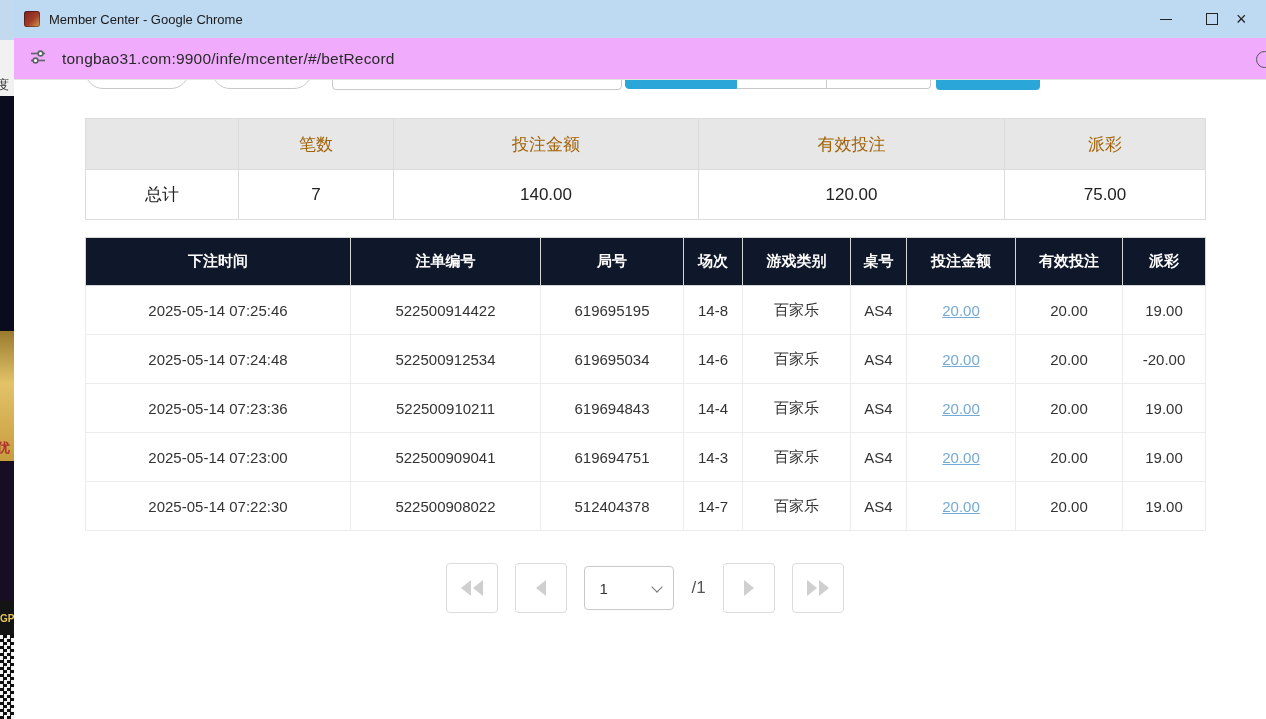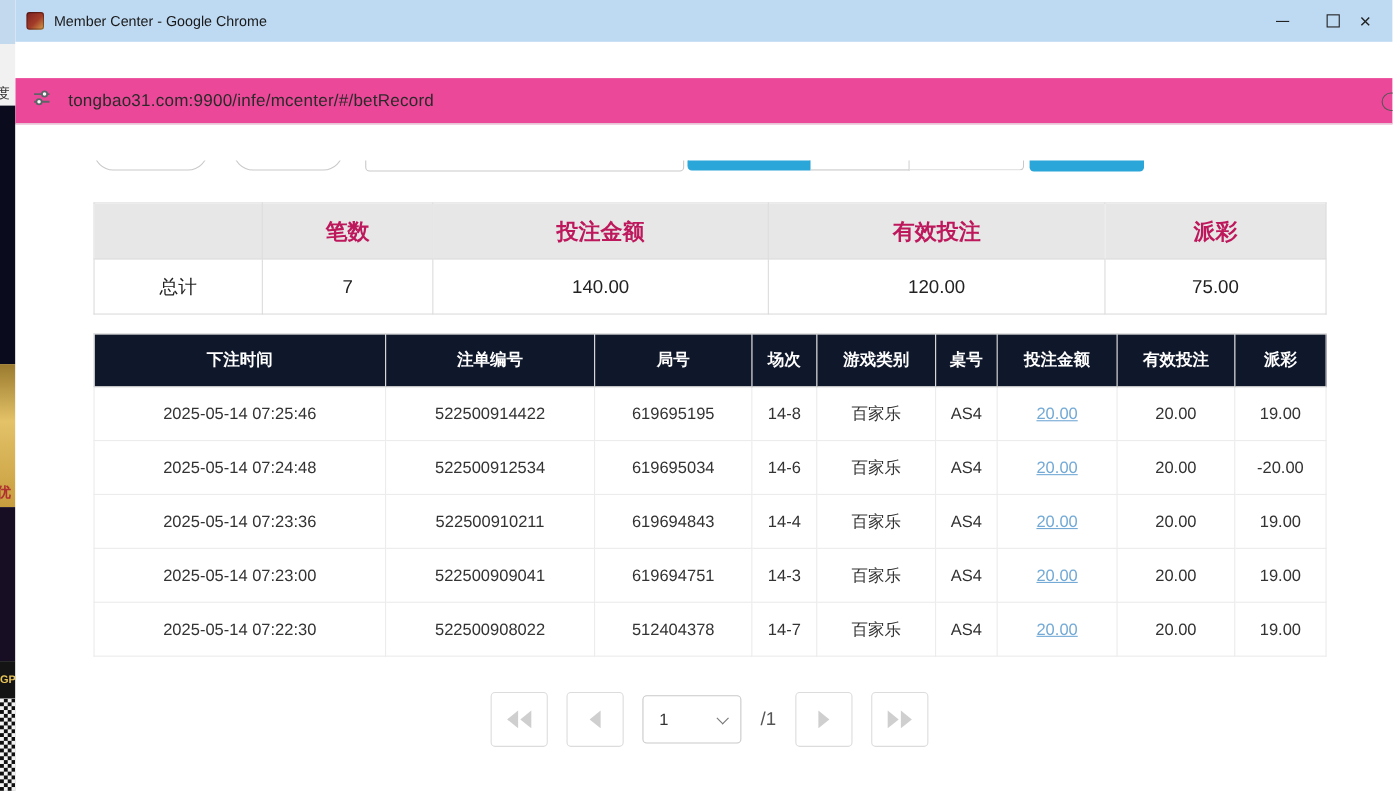--- a/index.html
+++ b/index.html
@@ -13,34 +13,34 @@
   .seg2{height:56px;background:#f1f1f1;}
   .seg2 span{position:absolute;bottom:2px;left:-4px;font-size:13px;color:#333;}
   .seg3{height:235px;background:#0b0b1e;}
   .seg4{height:130px;background:linear-gradient(180deg,#9a7a2e,#e3c268 40%,#c79d3e);}
   .seg4 span{position:absolute;bottom:4px;left:-3px;font-size:13px;color:#b03030;font-weight:bold;}
   .seg5{height:140px;background:#170e24;}
   .seg6{height:34px;background:#141414;color:#e8c558;font-size:10px;font-weight:bold;display:flex;align-items:center;}
   .seg7{height:84px;background:repeating-conic-gradient(#101010 0% 25%,#f2f2f2 0% 50%) 0 0/7px 7px;}
 
   
-  .window{position:absolute;left:14px;top:0;width:1252px;height:719px;display:flex;flex-direction:column;gap:33px;}
+  .window{position:absolute;left:14px;top:0;width:1252px;height:719px;display:flex;flex-direction:column;}
   .titlebar{height:38px;flex:0 0 38px;background:#bed9f2;display:flex;align-items:center;}
   .app-icon{width:16px;height:16px;margin-left:10px;border-radius:3px;
      background:linear-gradient(135deg,#7a2020 0%,#a33d2a 55%,#d9a44a 100%);
      box-shadow:inset 0 0 0 1px rgba(0,0,0,.35);}
   .title-text{margin-left:9px;font-size:13px;color:#191919;}
   .tb-spacer{flex:1;}
   .tb-btn{width:46px;height:38px;display:flex;align-items:center;justify-content:center;color:#222;cursor:default;}
   .glyph-min{width:12px;border-top:1px solid #222;display:block;}
   .glyph-max{width:10px;height:10px;border:1px solid #222;display:block;}
   .glyph-close{font-size:18px;line-height:1;}
   .tb-close{width:30px;justify-content:flex-start;padding-left:1px;}
 
-  .urlbar{height:42px;flex:0 0 42px;box-sizing:border-box;background:#ec4899;border-bottom:1px solid #e3e3e3;
+  .urlbar{height:42px;flex:0 0 42px;box-sizing:border-box;background:#f0abfc;border-bottom:1px solid #e3e3e3;
     display:flex;align-items:center;position:relative;}
   .tune{margin-left:15px;flex:0 0 auto;}
   .url-text{margin-left:15px;font-size:15.5px;color:#2a2a2a;letter-spacing:.2px;white-space:nowrap;}
   .url-right-icon{position:absolute;right:-7px;top:13px;width:15px;height:15px;border:1.5px solid #555;border-radius:50%;}
 
   
   .content{flex:1;background:#fff;position:relative;overflow:hidden;}
 
   
   .toolbar{position:absolute;top:-28px;left:0;height:38px;width:100%;}
@@ -51,21 +51,21 @@
   .tb-input{left:318px;width:290px;height:38px;border:1px solid #c9c9c9;border-radius:4px;font-size:14px;padding:0 10px;outline:none;}
   .seg-a{left:611px;width:112px;height:37px;background:#2ba6d9;border:1px solid #2ba6d9;border-radius:4px 0 0 4px;}
   .seg-b{left:723px;width:90px;height:37px;border:1px solid #c9c9c9;border-left:none;}
   .seg-c{left:813px;width:104px;height:37px;border:1px solid #c9c9c9;border-left:none;border-radius:0 4px 4px 0;}
   .search-btn{left:922px;width:104px;height:38px;background:#2ba6d9;border:none;border-radius:4px;}
 
   .page-inner{padding:38px 0 0 71px;width:1120px;}
   table{border-collapse:collapse;table-layout:fixed;width:1120px;}
 
   .summary th,.summary td{border:1px solid #dcdcdc;text-align:center;overflow:hidden;}
-  .summary th{height:48px;background:#e7e7e7;font-size:20px;font-weight:700;color:#be185d;}
+  .summary th{height:48px;background:#e7e7e7;font-size:17px;font-weight:400;color:#a16207;}
   .summary td{height:47px;background:#fff;font-size:17px;color:#222;}
 
   .bet-table-wrap{margin-top:17px;}
   .bet th{height:45px;background:#0f172a;color:#fff;font-size:15px;font-weight:700;border:1px solid #d6d6d6;}
   .bet td{height:46px;border:1px solid #ececec;font-size:15px;color:#333;text-align:center;background:#fff;overflow:hidden;}
   .bet a{color:#74aad6;text-decoration:underline;cursor:pointer;}
   .neg{color:#e25050;}
 
   .pagination{margin-top:32px;display:flex;align-items:center;justify-content:center;gap:17px;}
   .pg-btn{width:52px;height:50px;border:1px solid #dcdcdc;border-radius:4px;background:#fff;

